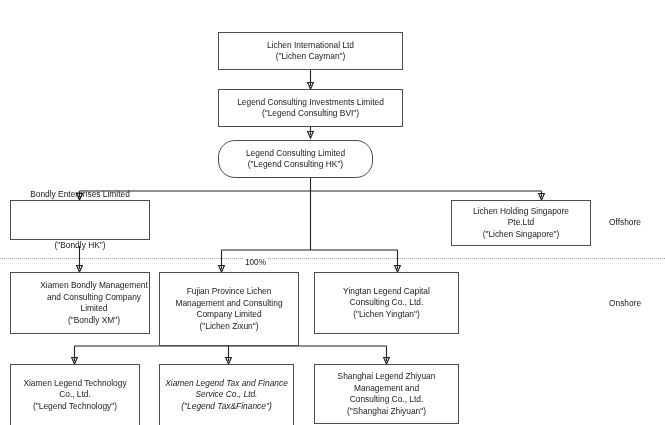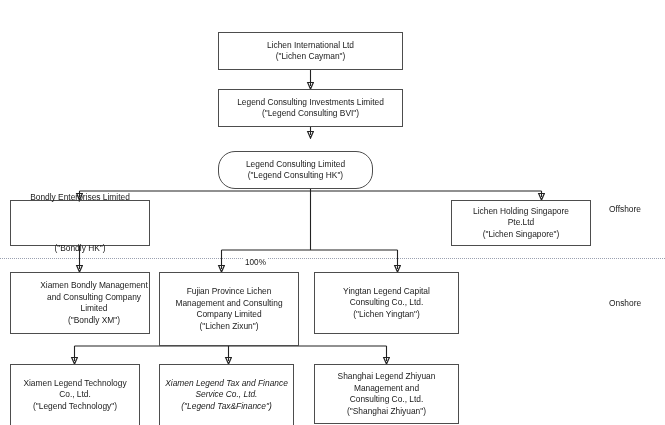--- a/index.html
+++ b/index.html
@@ -110,26 +110,26 @@
   <div class="node" style="left:218px;top:8px;width:185px;height:38px;">
     <span class="ln">Lichen International Ltd</span>
     <span class="ln">("Lichen Cayman")</span>
   </div>
 
   <div class="node" style="left:218px;top:65px;width:185px;height:38px;">
     <span class="ln">Legend Consulting Investments Limited</span>
     <span class="ln">("Legend Consulting BVI")</span>
   </div>
 
-  <div class="node" style="left:218px;top:127px;width:155px;height:38px;border-radius:17px;">
+  <div class="node" style="left:218px;top:116px;width:155px;height:38px;border-radius:17px;">
     <span class="ln">Legend Consulting Limited</span>
     <span class="ln">("Legend Consulting HK")</span>
   </div>
 
-  <div class="node" style="left:10px;top:176px;width:140px;height:46px;gap:40px;">
+  <div class="node" style="left:10px;top:176px;width:140px;height:40px;gap:40px;">
     <span class="ln">Bondly Enterprises Limited</span>
     <span class="ln">("Bondly HK")</span>
   </div>
 
   <div class="node" style="left:451px;top:176px;width:140px;height:46px;">
     <span class="ln">Lichen Holding Singapore</span>
     <span class="ln">Pte.Ltd</span>
     <span class="ln">("Lichen Singapore")</span>
   </div>
 
@@ -165,18 +165,18 @@
     <span class="ln">("Legend Tax&amp;Finance")</span>
   </div>
 
   <div class="node" style="left:314px;top:340px;width:145px;height:60px;">
     <span class="ln">Shanghai Legend Zhiyuan</span>
     <span class="ln">Management and</span>
     <span class="ln">Consulting Co., Ltd.</span>
     <span class="ln">("Shanghai Zhiyuan")</span>
   </div>
 
-  <div class="zone-label" style="left:609px;top:180px;">Offshore</div>
+  <div class="zone-label" style="left:609px;top:193px;">Offshore</div>
   <div class="zone-label" style="left:609px;top:274px;">Onshore</div>
 
   <div class="edge-label" style="left:244px;top:234px;">100%</div>
 
 </div>
 
 </body></html>

